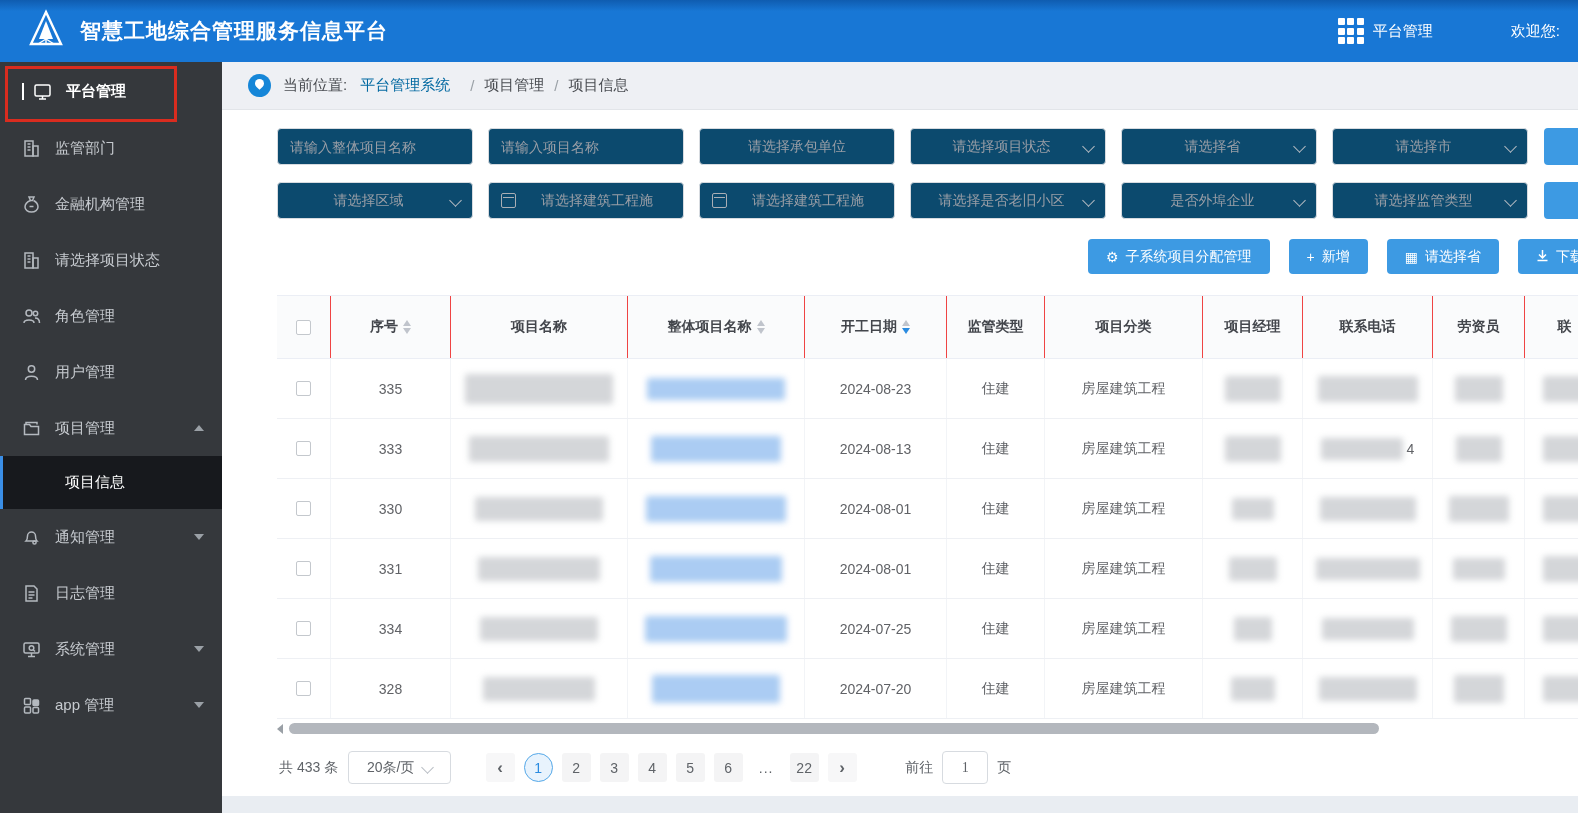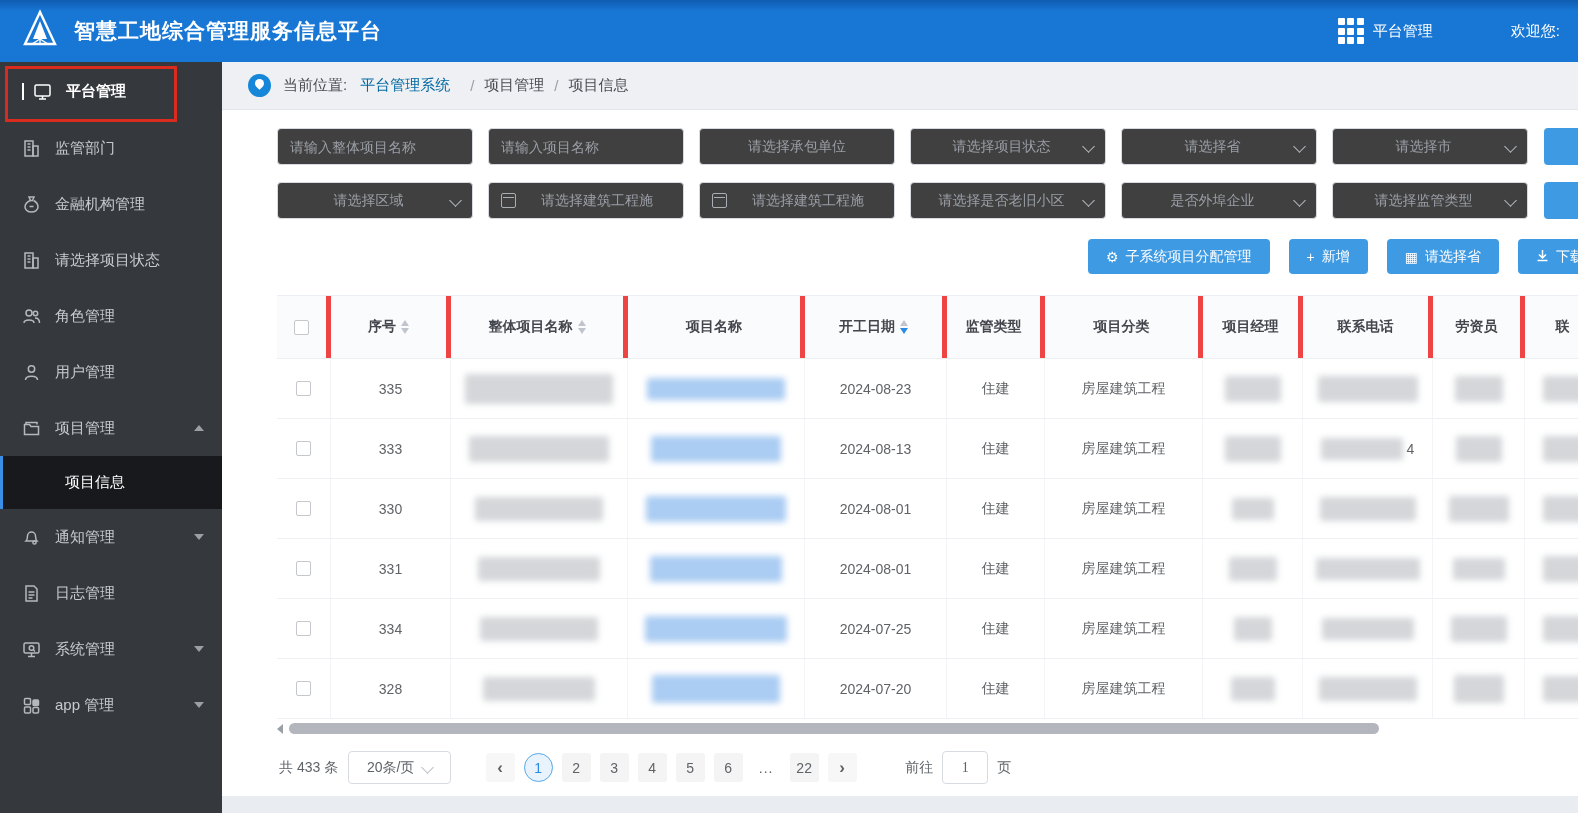--- a/index.html
+++ b/index.html
@@ -1,21 +1,21 @@
 <!DOCTYPE html>
 <html><head>
 <meta charset="utf-8">
 <style>
   * { margin:0; padding:0; box-sizing:border-box; }
   html,body { width:1578px; height:813px; overflow:hidden;
     font-family:"Liberation Sans","DejaVu Sans",sans-serif; background:#fff; }
 
   
   .header { height:62px; background:linear-gradient(#0f5cb0 0%, #1877d5 18%, #1877d5 100%);
-    display:flex; align-items:center; padding:0 18px 0 20px; color:#fff; }
+    display:flex; align-items:center; padding:0 18px 0 26px; color:#fff; }
   .logo-wrap { display:flex; align-items:center; }
   .app-title { font-size:21px; font-weight:bold; letter-spacing:1px; margin-left:14px; }
   .header-right { margin-left:auto; display:flex; align-items:center; }
   .grid-icon { display:grid; grid-template-columns:repeat(3,7px); grid-gap:2.5px; margin-right:9px; }
   .grid-icon i { width:7px; height:7px; background:#fff; border-radius:1px; }
   .header-nav-label { font-size:15px; }
   .welcome { font-size:15px; margin-left:78px; white-space:nowrap; }
 
   
   .body-row { display:flex; height:751px; }
@@ -46,21 +46,21 @@
   .bc-strong { font-weight:normal; color:#0369a1; margin:0 13px; }
   .bc-sep { color:#9aa0a6; margin:0 7px; }
   .bc-item { color:#4a4d52; margin:0 3px; }
 
   .content { flex:1; padding:18px 0 0 55px; position:relative; overflow:hidden; }
 
   
   .filter-row { display:flex; margin-bottom:17px; position:relative; }
   .f-field { width:196px; height:37px; border:1px solid #d7dbe0; border-radius:4px;
     margin-right:15px; display:flex; align-items:center; padding:0 12px;
-    font-size:14px; color:#9a9ea6; background:#404040; flex-shrink:0; }
+    font-size:14px; color:#9a9ea6; background:#0c4a6e; flex-shrink:0; }
   input.f-input { outline:none; }
   input.f-input::placeholder { color:#9a9ea6; }
   .f-field .sel-text { flex:1; overflow:hidden; white-space:nowrap;text-align:center; }
   .sel-chev { width:9px; height:9px; border-right:1.5px solid #b7bcc3; border-bottom:1.5px solid #b7bcc3;
     transform:rotate(45deg); margin-left:4px; flex-shrink:0; }
   .cal-icon { width:15px; height:15px; border:1.3px solid #a9aeb5; border-radius:2px;
     margin-right:7px; position:relative; flex-shrink:0; }
   .cal-icon::after { content:""; position:absolute; left:1px; right:1px; top:3px; height:1.3px; background:#a9aeb5; }
   .btn-sliver { position:absolute; right:-8px; top:0; width:42px; height:37px;
     background:#3d9ae3; border-radius:4px 0 0 4px; }
@@ -72,21 +72,21 @@
     font-size:14px; padding:0 18px; margin-left:19px; display:flex; align-items:center;
     cursor:pointer; white-space:nowrap; font-family:inherit; }
   .a-btn .ico { margin-right:7px; font-size:14px; }
   .a-btn.cut { margin-right:-46px; padding-right:40px; }
 
   
   .tbl { width:1328px; font-size:14px; }
   .t-head { display:grid; grid-template-columns:54px 120px 177px 177px 142px 98px 158px 100px 130px 92px 80px;
     background:#fafbfc; border-top:1px solid #ebeef5; border-bottom:1px solid #ebeef5; height:64px; }
   .t-head > div { display:flex; align-items:center; justify-content:center;
-    color:#43464c; font-weight:bold; border-right:5px solid #ef4444; }
+    color:#43464c; font-weight:bold; border-right:1px solid #ef4444; }
   .t-row { display:grid; grid-template-columns:54px 120px 177px 177px 142px 98px 158px 100px 130px 92px 80px;
     height:60px; border-bottom:1px solid #eef0f4; }
   .t-row > div { display:flex; align-items:center; justify-content:center;
     color:#606266; border-right:1px solid #f2f4f7; overflow:hidden; }
   .checkbox { width:15px; height:15px; border:1px solid #c4c8cd; border-radius:2px; background:#fff; cursor:pointer; }
   .sorters { display:flex; flex-direction:column; margin-left:5px; }
   .s-up { width:0; height:0; border-left:4.5px solid transparent; border-right:4.5px solid transparent;
     border-bottom:6px solid #c0c4cc; margin-bottom:2.5px; }
   .s-dn { width:0; height:0; border-left:4.5px solid transparent; border-right:4.5px solid transparent;
     border-top:6px solid #c0c4cc; }
@@ -355,29 +355,29 @@
               <span class="checkbox"></span>
             </div>
           <div>
             <span>序号</span>
             <span class="sorters">
                 <i class="s-up"></i>
                 <i class="s-dn"></i>
               </span>
           </div>
           <div>
+              <span>项目名称</span>
+            </div>
+          <div>
             <span>整体项目名称</span>
             <span class="sorters">
                 <i class="s-up"></i>
                 <i class="s-dn"></i>
               </span>
           </div>
-          <div>
-              <span>项目名称</span>
-            </div>
           <div>
             <span>开工日期</span>
             <span class="sorters">
                 <i class="s-up"></i>
                 <i class="s-dn active"></i>
               </span>
           </div>
           <div>
               <span>监管类型</span>
             </div>

